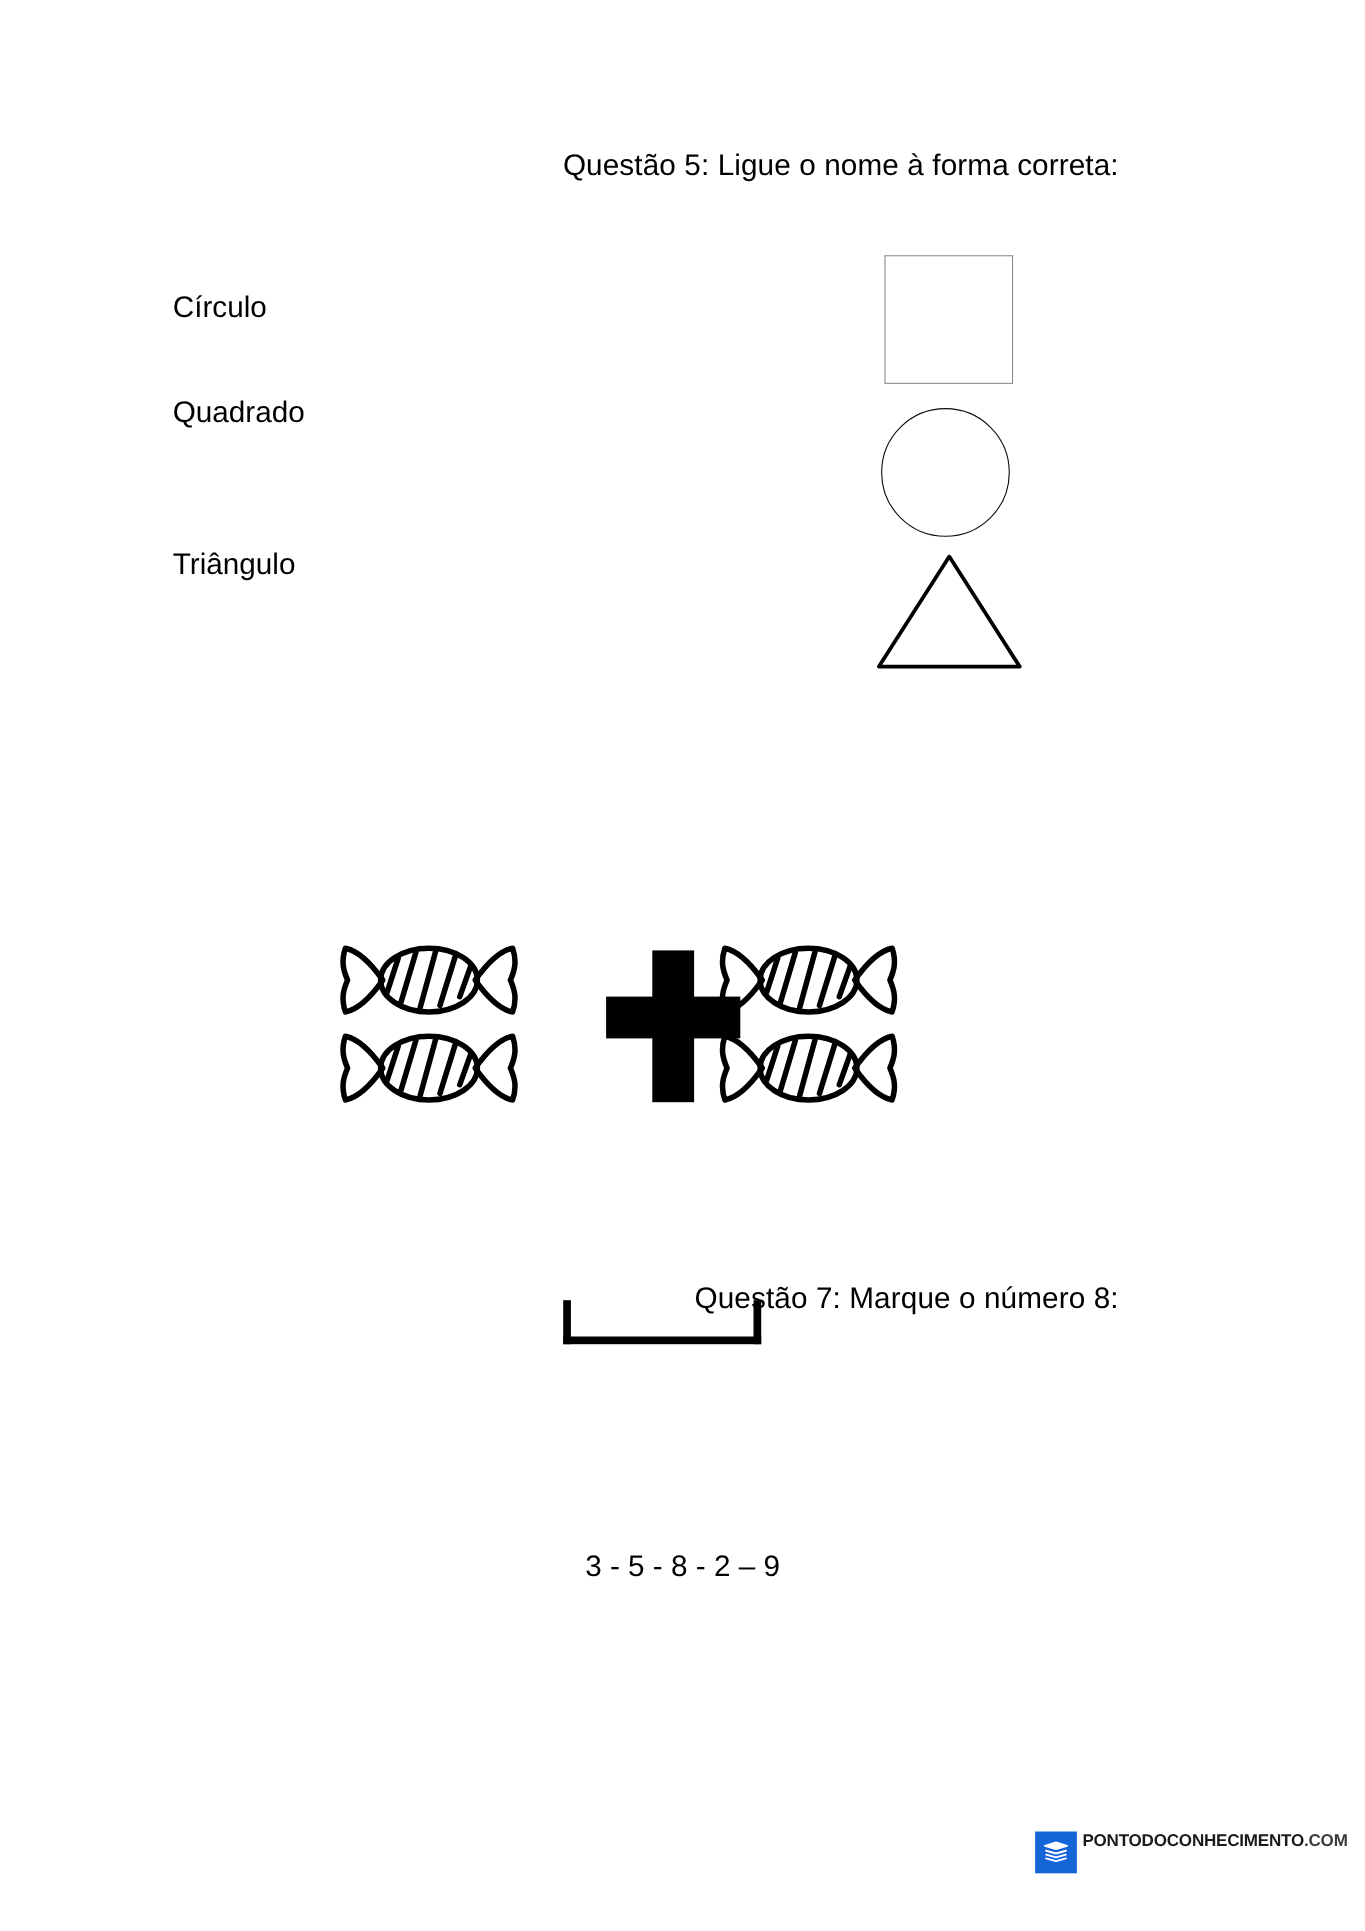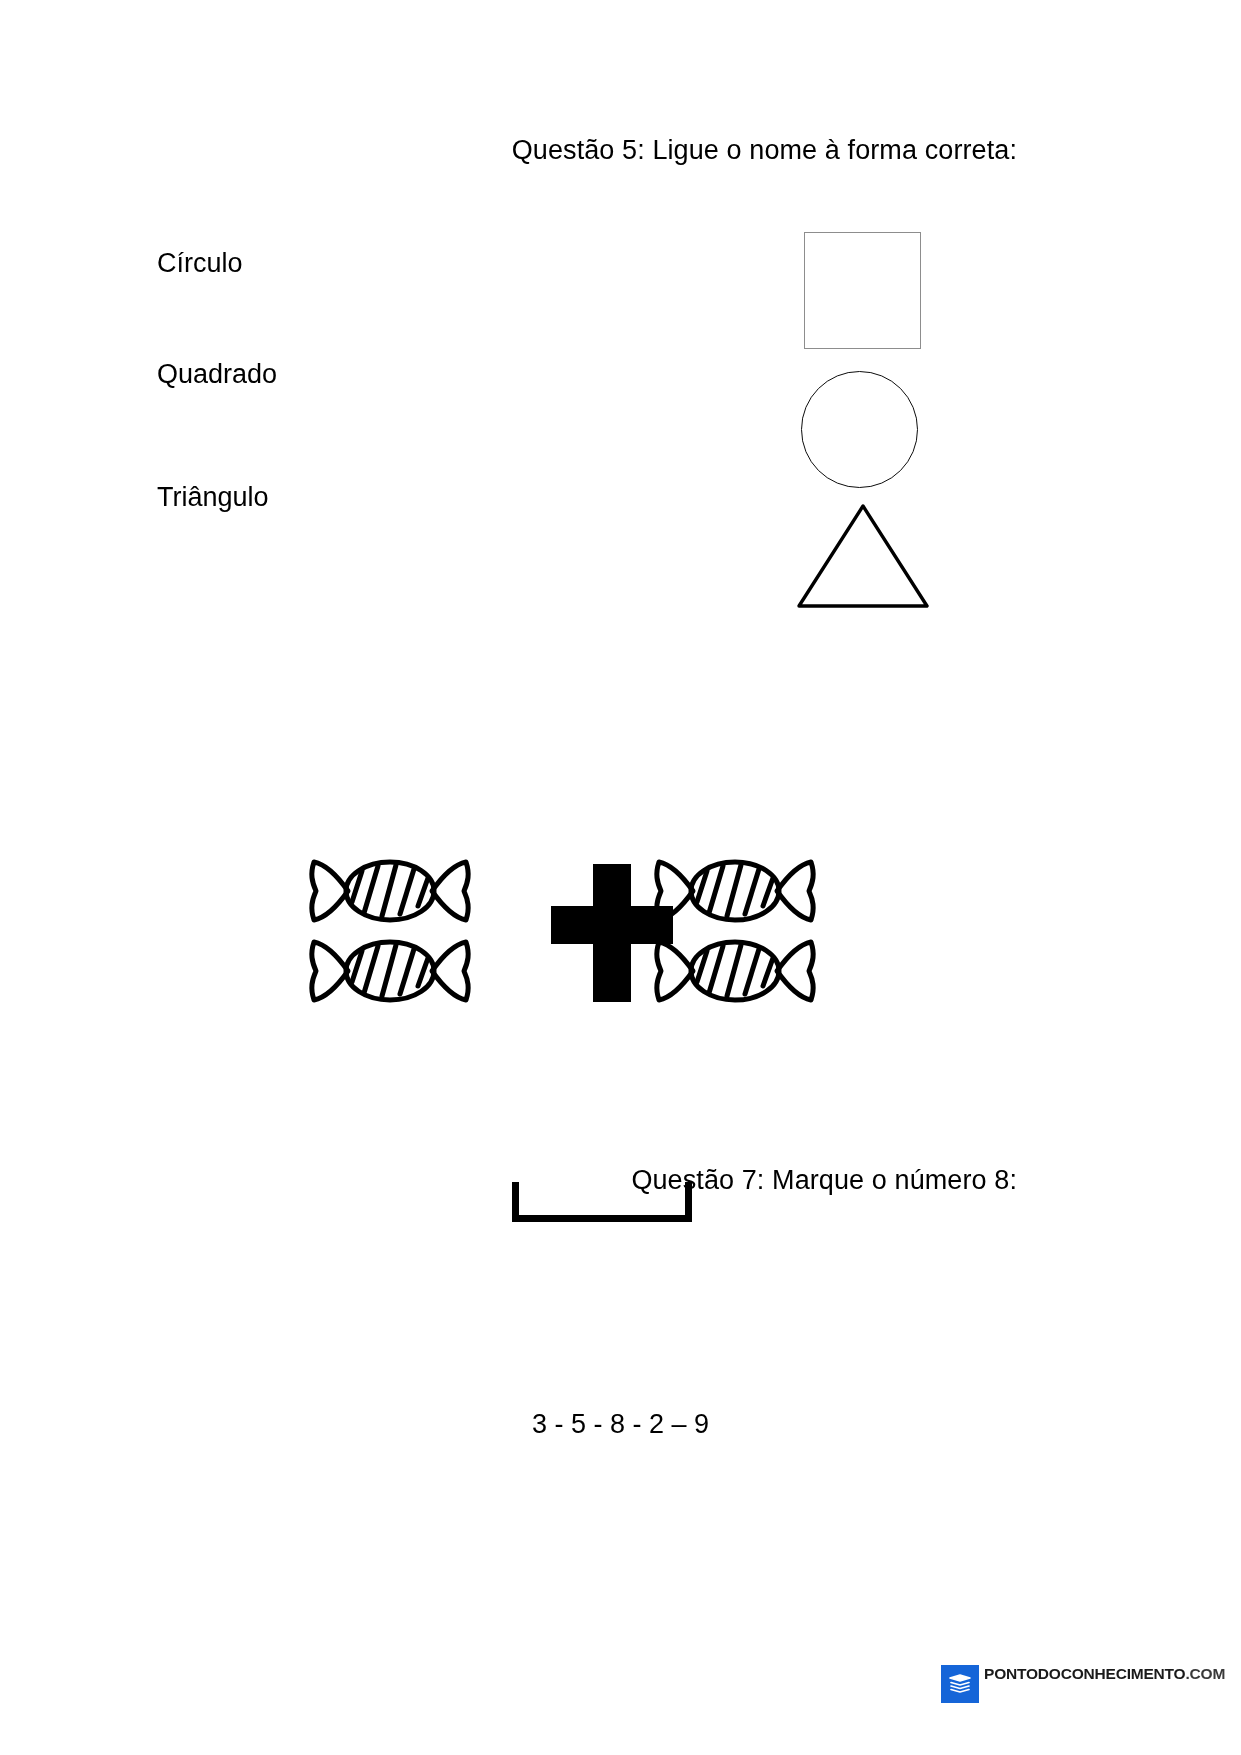--- a/index.html
+++ b/index.html
@@ -27,20 +27,21 @@
     color: #000;
     letter-spacing: 0.1px;
     white-space: pre-wrap;
     text-align: right;
   }
   .label {
     position: absolute;
     font-size: 27px;
     line-height: 34px;
     color: #000;
+    margin-top: 16px;
   }
 
   
   .shape-square {
     position: absolute;
     left: 804px;
     top: 232px;
     width: 117px;
     height: 117px;
     border: 1px solid #8d8d8d;
@@ -143,21 +144,21 @@
 </style>
 </head>
 <body>
 
 <div id="page">
 
   <div class="qtext" style="left:157px; top:130px; width:860px;">Questão 5: Ligue o nome à forma correta:</div>
 
   <div class="label" style="left:157px; top:246px;">Círculo</div>
 
-  <div class="label" style="left:157px; top:357px;">Quadrado</div>
+  <div class="label" style="left:157px; top:342px;">Quadrado</div>
 
   <div class="label" style="left:157px; top:480px;">Triângulo</div>
 
   <div class="shape-square"></div>
 
   <div class="shape-circle"></div>
 
   <div class="shape-triangle">
     <svg width="140" height="112" viewBox="0 0 140 112" xmlns="http://www.w3.org/2000/svg">
       <polygon points="70,6 134,106 6,106" fill="none" stroke="#000000" stroke-width="3.4" stroke-linejoin="round"></polygon>

